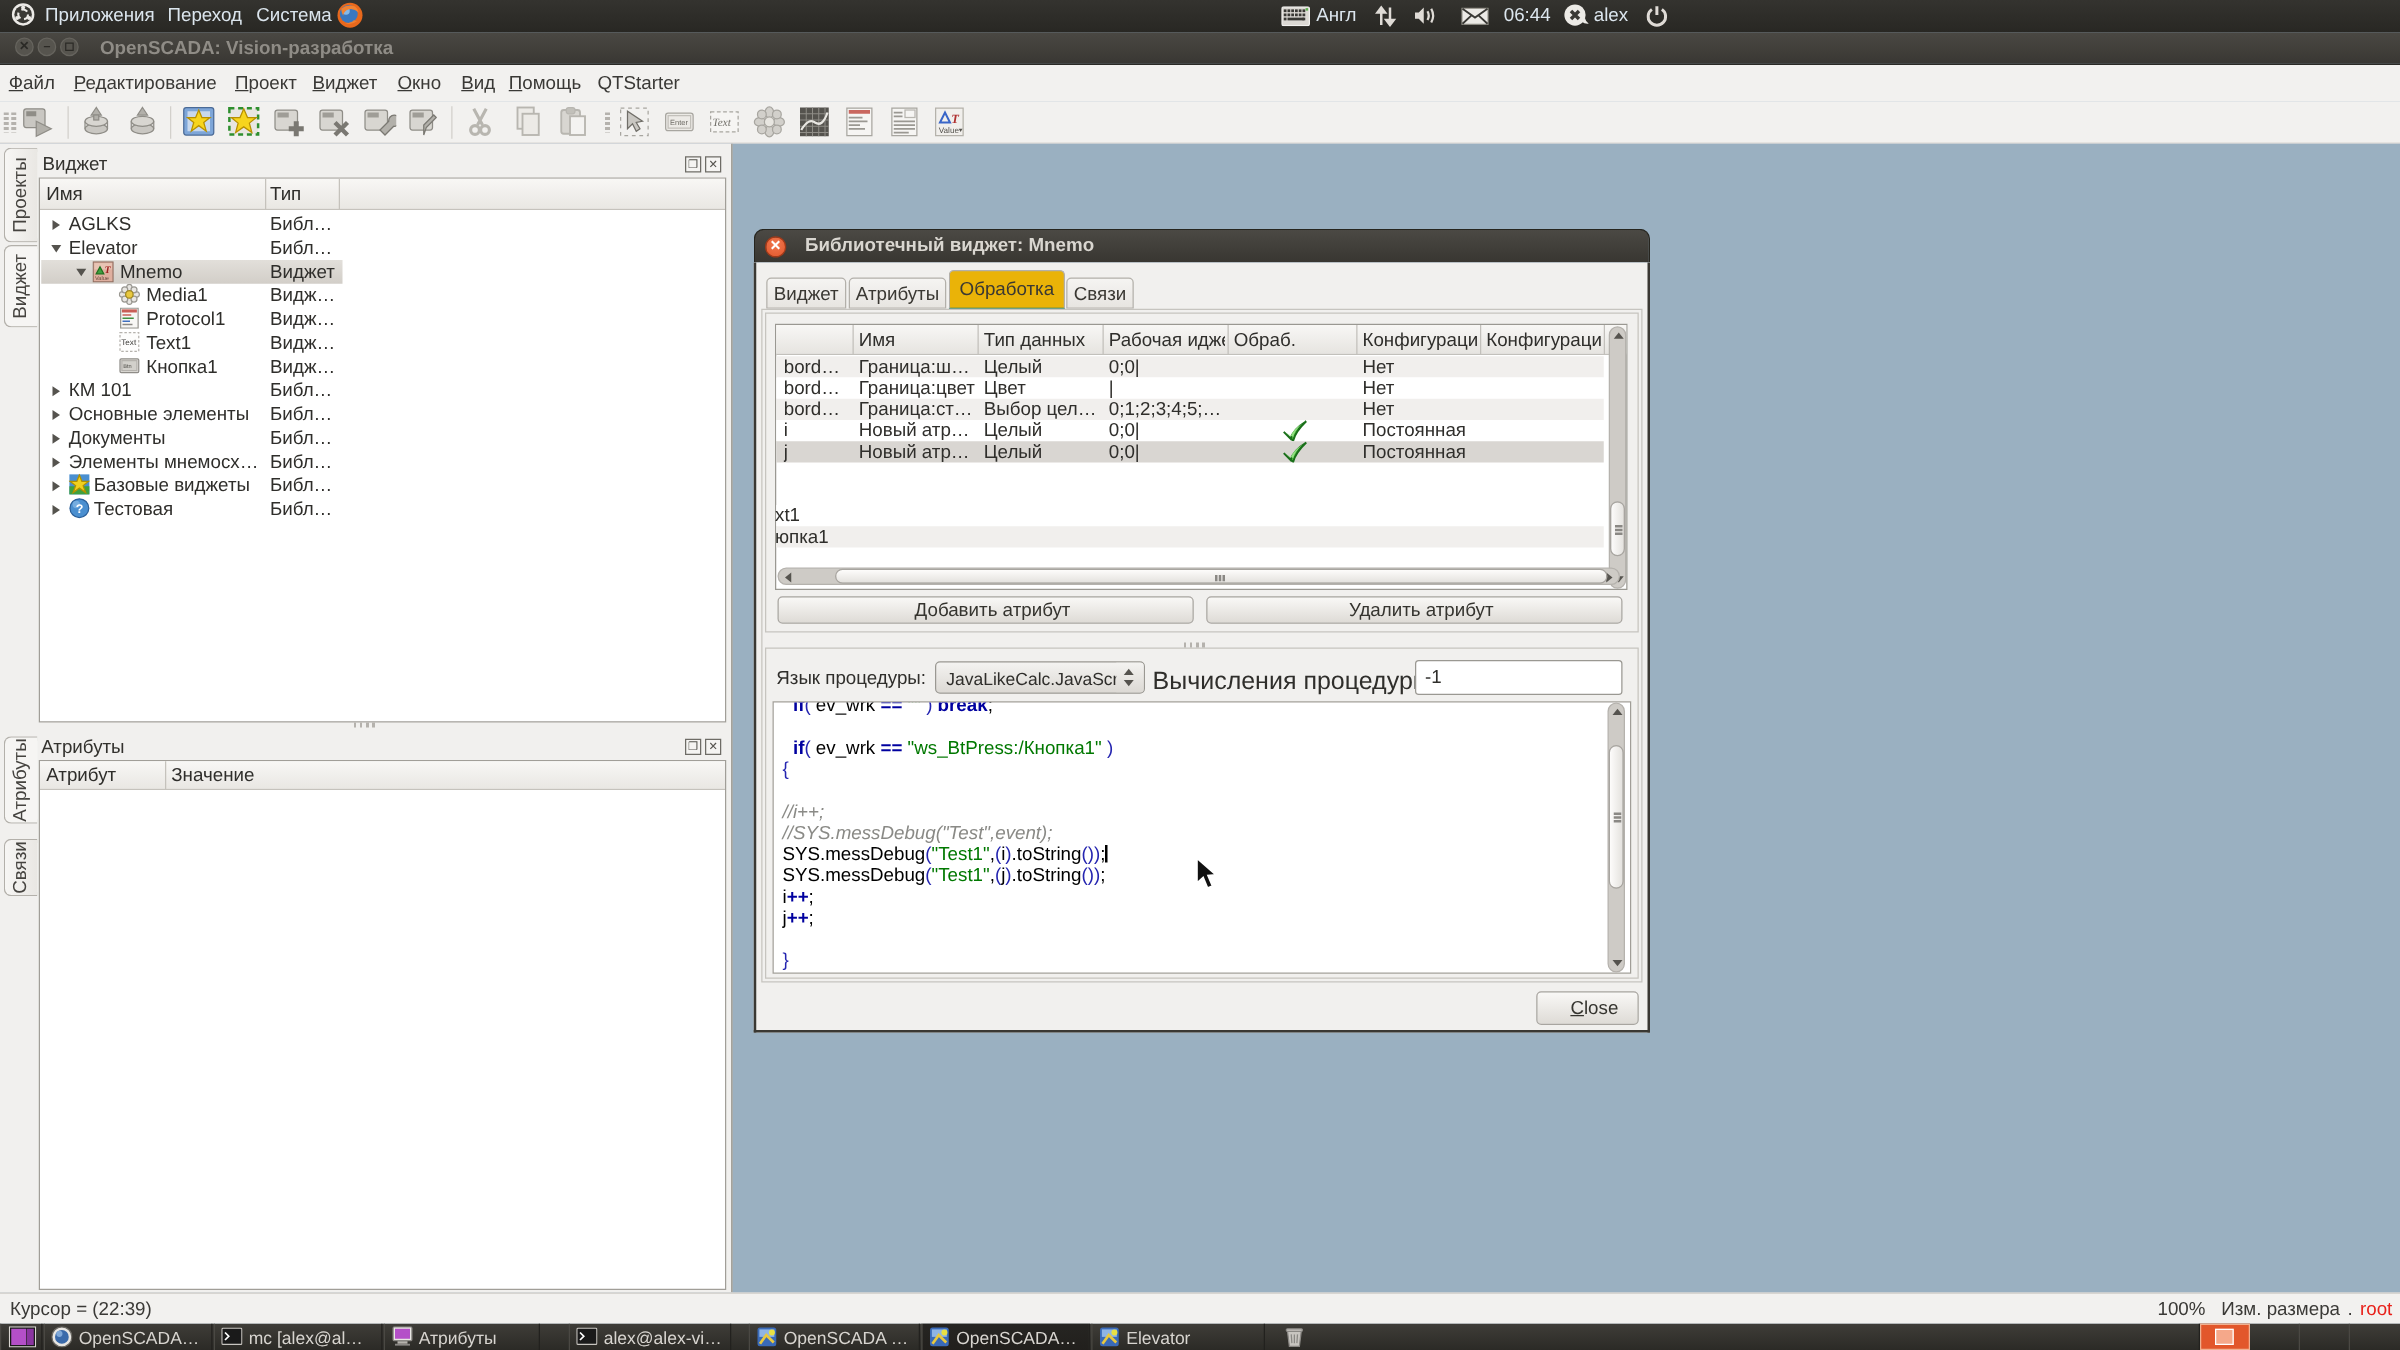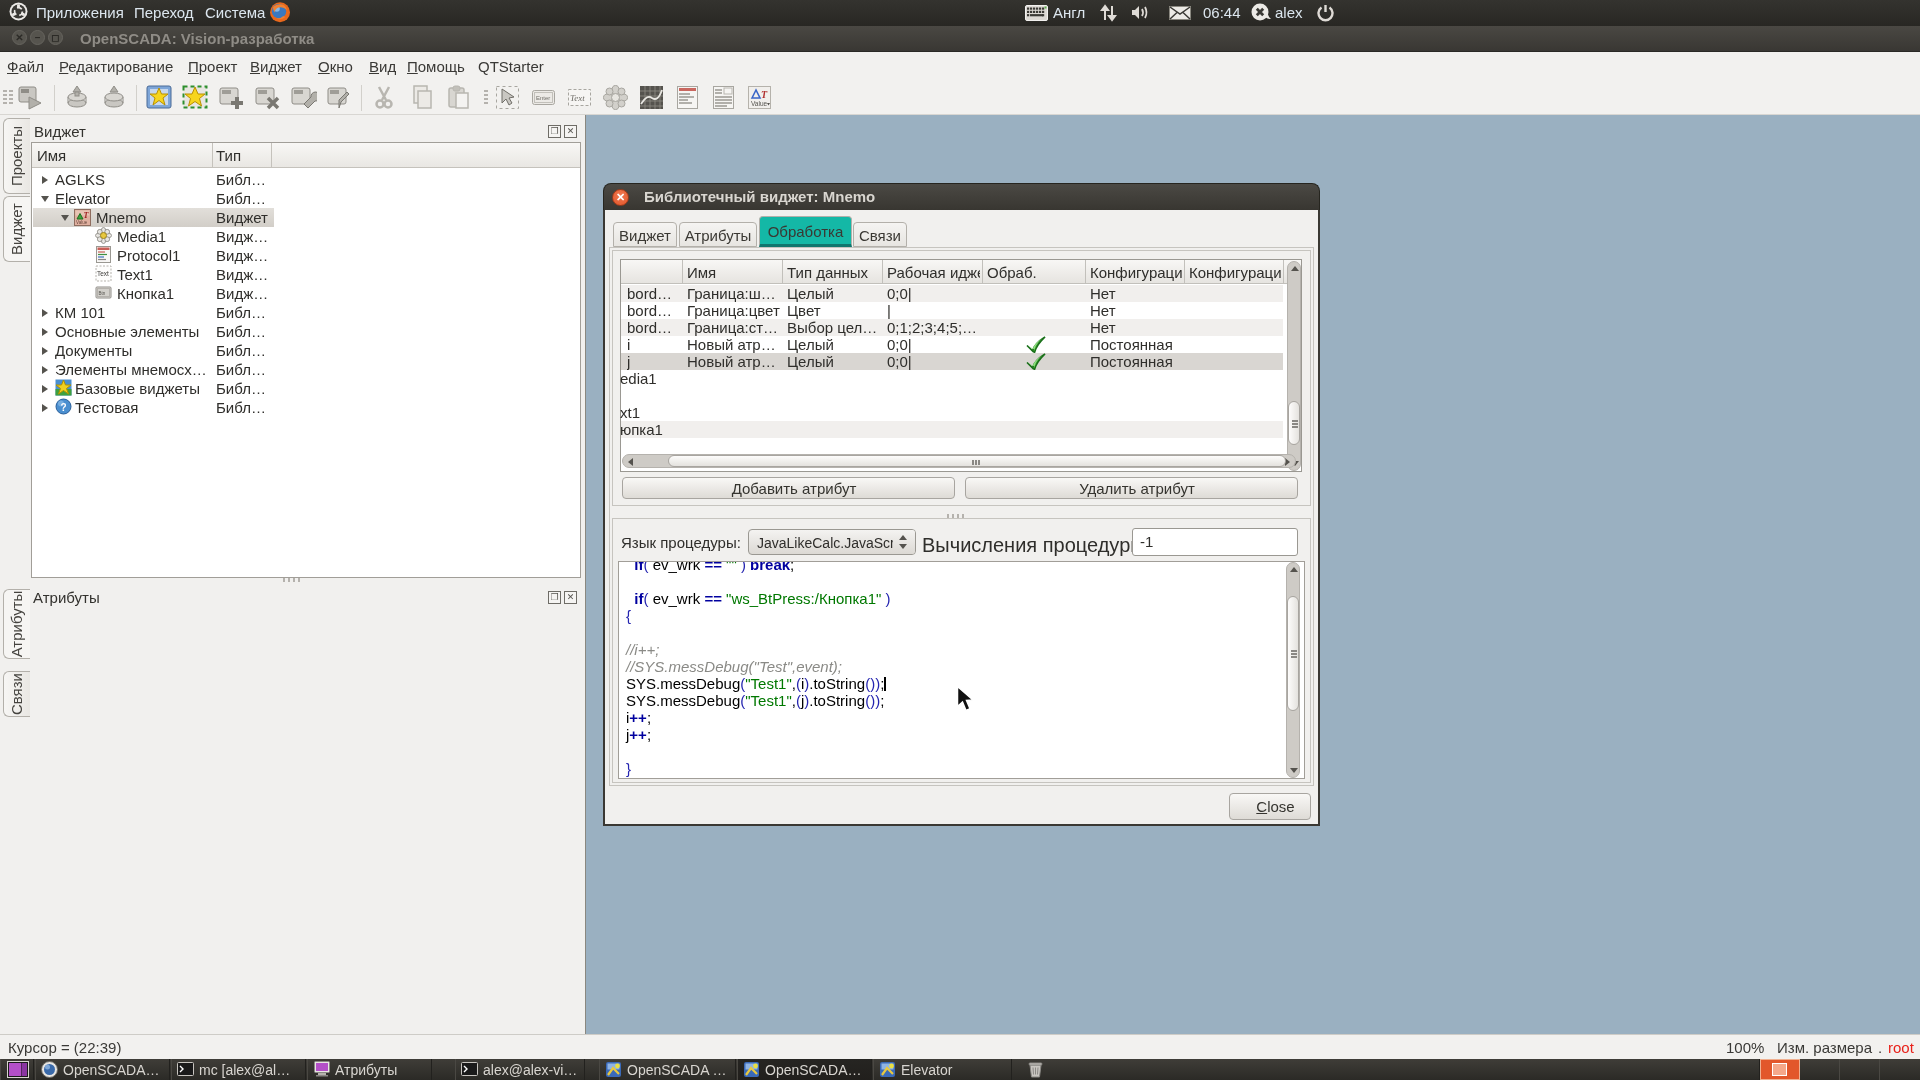--- a/index.html
+++ b/index.html
@@ -398,30 +398,37 @@
               <text x="5.5" y="12.5" font-size="10" font-weight="bold" fill="#fff" font-family="Liberation Sans">?</text>
             </svg>
           <span style="position:absolute;left:43px;top:1px">Тестовая</span>
             <span style="position:absolute;left:184px;top:1px">Библ…</span>
           </div>
       </div>
       <div style="position:absolute;left:283px;top:463px;width:20px;height:4px;background:repeating-linear-gradient(90deg,#b5b2ad 0 2px,transparent 2px 5px)"></div>
       <div class="dtitle" style="left:33px;top:474px">Атрибуты</div>
       <div class="dico" style="left:548px;top:476px">❐</div>
       <div class="dico" style="left:564px;top:476px">✕</div>
+      <div class="panel" style="left:31px;top:493px;width:550px;height:424px">
+        <div class="phead" style="height:23px">
+            <span style="position:absolute;left:5px;top:3px">Атрибут</span>
+            <span style="position:absolute;left:105px;top:3px">Значение</span>
+            <div class="csep" style="left:100px;height:23px"></div>
+          </div>
+      </div>
     </div>
     <div id="dlg" style="top:68px">
       <div id="dlgtb">
         <div style="position:absolute;left:8px;top:5px;width:17px;height:17px;border-radius:9px;background:radial-gradient(circle at 50% 35%,#f07850,#e2572b);border:1px solid #9f3a1a;color:#fff;font-size:11px;font-weight:bold;text-align:center;line-height:15px">✕</div>
         <span style="position:absolute;left:40px;top:4px;font-size:15px;font-weight:bold;color:#d9d6d0">Библиотечный виджет: Mnemo</span>
       </div>
       <div id="dlgbody"></div>
       <div class="dtab" style="left:10px;top:39px;width:64px;height:25px;line-height:25px">Виджет</div>
       <div class="dtab" style="left:76px;top:39px;width:78px;height:25px;line-height:25px">Атрибуты</div>
-      <div class="dtab" style="left:156px;top:33px;width:93px;height:31px;line-height:29px;background:#14b8a6;border-bottom:3px solid #0f766e;z-index:2">Обработка</div>
+      <div class="dtab" style="left:156px;top:33px;width:93px;height:31px;line-height:29px;background:#eab308;border-bottom:1px solid #0f766e;z-index:2">Обработка</div>
       <div class="dtab" style="left:250px;top:39px;width:54px;height:25px;line-height:25px">Связи</div>
       <div class="gframe" style="left:6px;top:64px;width:705px;height:539px"></div>
       <div class="gframe" style="left:9px;top:67px;width:699px;height:256px"></div>
       <div class="gframe" style="left:9px;top:335px;width:699px;height:265px"></div>
 
       <div style="position:absolute;left:17px;top:76px;width:682px;height:213px;background:#fff;border:1px solid #9a9892"></div>
       <div style="position:absolute;left:18px;top:77px;width:680px;height:24px;background:linear-gradient(#f8f7f5,#e6e4e0);border-bottom:1px solid #c2c0bb">
         <div class="csep2" style="left:61px"></div>
           <div class="csep2" style="left:161px"></div>
           <div class="csep2" style="left:261px"></div>
@@ -472,23 +479,20 @@
           <span class="cell" style="left:6px">j</span>
           <span class="cell" style="left:66px">Новый атр…</span>
           <span class="cell" style="left:166px">Целый</span>
           <span class="cell" style="left:266px">0;0|</span>
           <svg class="chk" style="left:404px" width="22" height="17" viewBox="0 0 22 17">
             <path d="M2 9.5 L7.5 15 Q9.5 7.5 20 1 Q11.5 9 9.5 16.5 Z" fill="#55c43f" stroke="#1a701a" stroke-width="1.6"></path>
             <path d="M3.5 10 L7.5 13 Q9 8 17 2.5 Q10.5 9 9.5 13.5 Z" fill="#8fe07f"></path>
           </svg>
           <span class="cell" style="left:469px">Постоянная</span>
         </div>
-      <div class="drow" style="top:187px">
-          <span class="cell" style="left:-1px">edia1</span>
-        </div>
       <div class="drow" style="top:221px">
           <span class="cell" style="left:-1px">xt1</span>
         </div>
       <div class="drow" style="top:238px;background:#f1efed">
           <span class="cell" style="left:-1px">юпка1</span>
         </div>
 
       <div class="sbv" style="left:684px;top:78px;height:210px">
         <div class="sarr" style="left:3px;top:4px;border-left:4px solid transparent;border-right:4px solid transparent;border-bottom:5px solid #55534e"></div>
         <div class="sarr" style="left:3px;bottom:4px;border-left:4px solid transparent;border-right:4px solid transparent;border-top:5px solid #55534e"></div>

